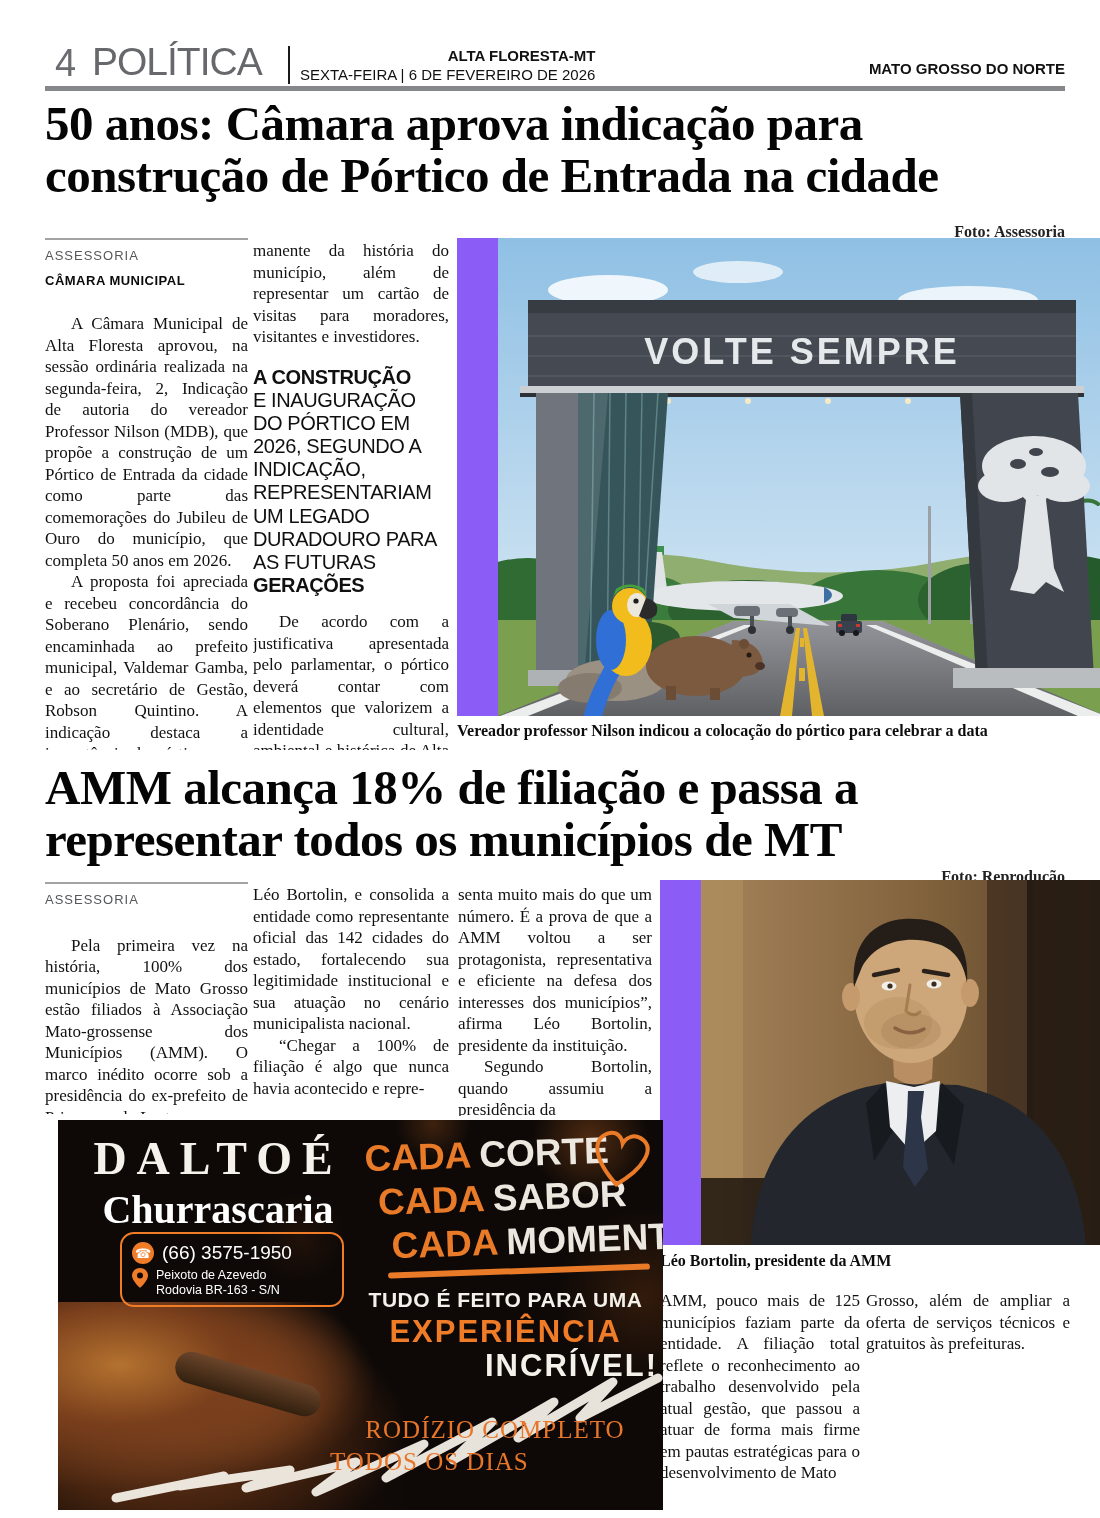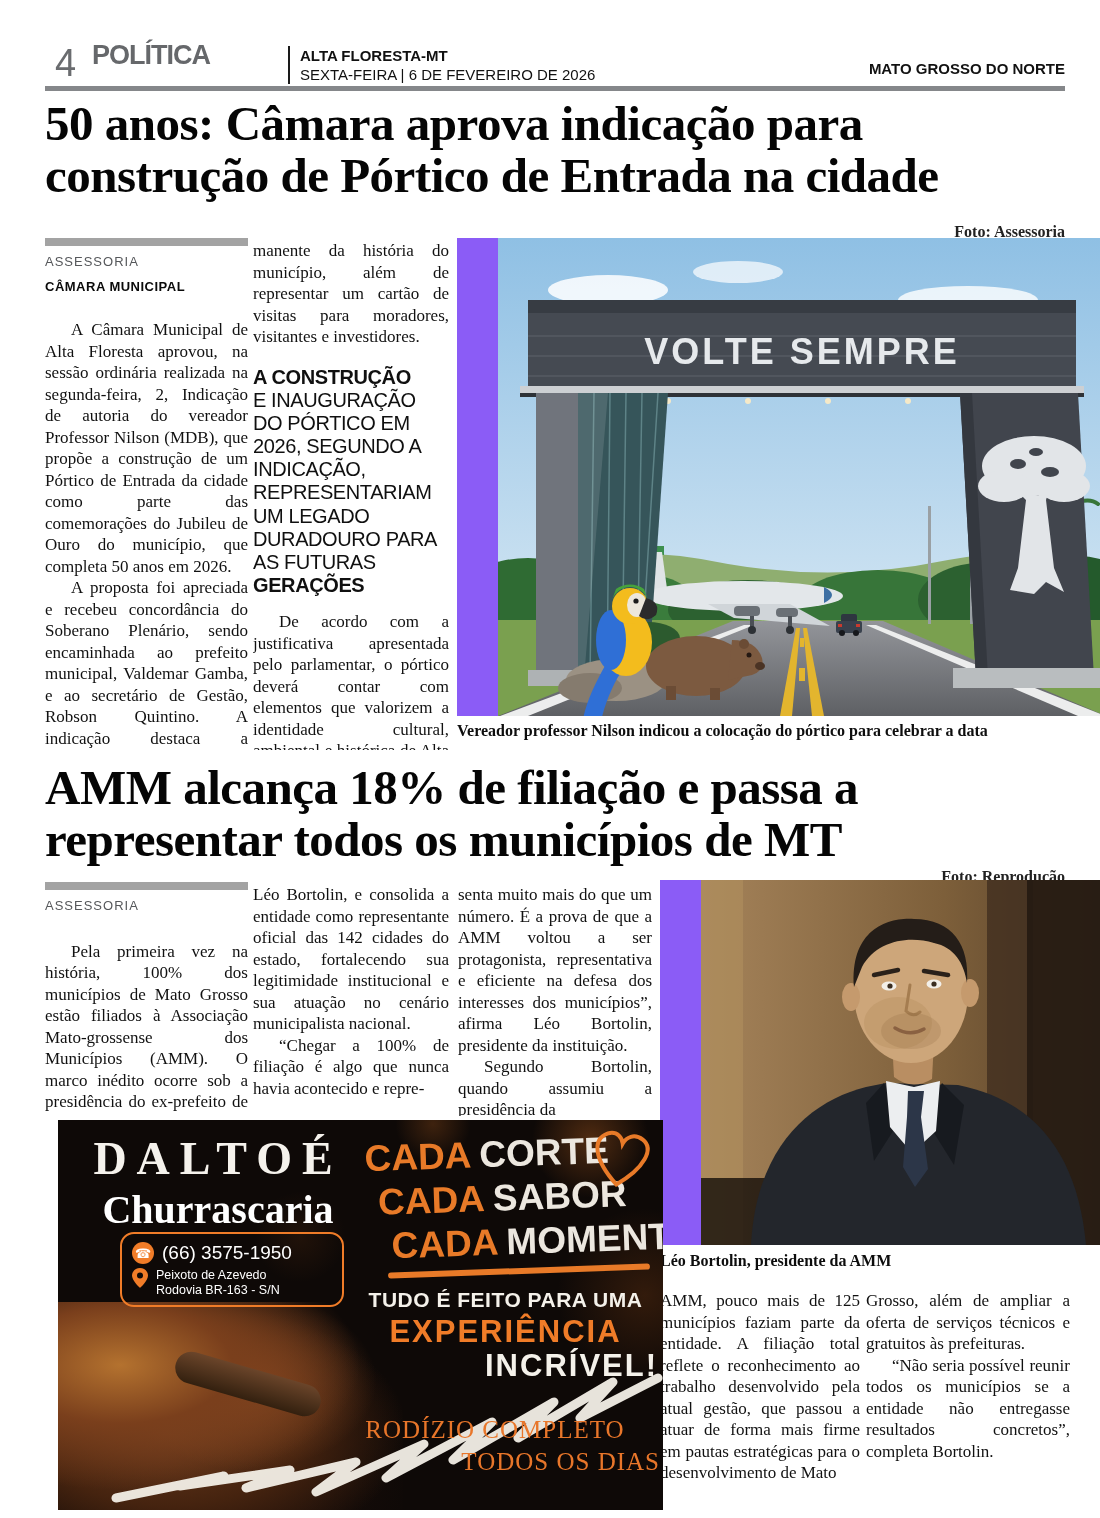--- a/index.html
+++ b/index.html
@@ -2,38 +2,38 @@
 <html><head>
 <meta charset="utf-8">
 <style>
   html,body{margin:0;padding:0;background:#e9e9e9;}
   .page{position:relative;width:1100px;height:1518px;background:#ffffff;margin:0 auto;
         font-family:"Liberation Serif",serif;color:#111;overflow:hidden;}
   .abs{position:absolute;}
 
   
   .pagenum{left:55px;top:42px;font-family:"Liberation Sans",sans-serif;font-size:38px;font-weight:400;color:#6a6c6f;}
-  .section{left:92px;top:40px;font-family:"Liberation Sans",sans-serif;font-size:27px;font-weight:700;letter-spacing:-1px;color:#66686b;}
+  .section{left:92px;top:40px;font-family:"Liberation Sans",sans-serif;font-size:39px;font-weight:400;letter-spacing:-1px;color:#66686b;}
   .hdr-div{left:288px;top:46px;width:2px;height:38px;background:#1a1a1a;}
-  .dateline{left:300px;top:46px;font-family:"Liberation Sans",sans-serif;font-size:15px;line-height:19px;color:#111;}
+  .dateline{left:300px;top:46px;font-family:"Liberation Sans",sans-serif;font-size:15px;line-height:19px;color:#111;text-align:right;}
   .dateline .b{font-weight:800;}
   .papername{right:35px;top:60px;font-family:"Liberation Sans",sans-serif;font-size:15px;font-weight:800;color:#111;}
   .hdr-rule{left:45px;top:86px;width:1020px;height:5px;background:#85878a;}
 
   
   .headline{left:45px;width:1020px;font-weight:700;font-size:49px;line-height:1.06;letter-spacing:-0.5px;color:#050505;}
   .h1a{top:98px;}
   .h2a{top:762px;}
   .credit{font-weight:700;font-size:16px;color:#222;}
   .cr1{right:35px;top:223px;}
   .cr2{right:35px;top:868px;}
   .caption{font-weight:700;font-size:16px;color:#0d0d0d;}
 
   
-  .byline{border-top:8px solid #a3a3a3;padding-top:5px;font-family:"Liberation Sans",sans-serif;}
+  .byline{border-top:2px solid #a3a3a3;padding-top:5px;font-family:"Liberation Sans",sans-serif;}
   .byl-label{font-size:13px;letter-spacing:1px;color:#55575a;}
   .byl-org{font-size:13px;font-weight:700;letter-spacing:.5px;color:#0a0a0a;margin-top:3px;}
   .col{font-size:17px;line-height:21.5px;text-align:justify;overflow:hidden;}
   .col p{margin:0;}
   .col p.ind{text-indent:26px;}
 
   .pullquote{font-family:"Liberation Sans",sans-serif;font-size:20px;line-height:1.16;letter-spacing:-0.4px;
              color:#101010;text-align:left;margin:18px 0 14px 0;}
   .pq-lead,.pq-tail{font-weight:700;}
 
@@ -76,21 +76,21 @@
         background:
           radial-gradient(ellipse at 18% 30%, #b4722f 0%, #7a3f1c 28%, rgba(0,0,0,0) 60%),
           radial-gradient(ellipse at 55% 38%, #8a4a22 0%, rgba(0,0,0,0) 48%),
           radial-gradient(ellipse at 32% 62%, #6b3a1d 0%, #45230f 40%, rgba(0,0,0,0) 72%),
           radial-gradient(ellipse at 48% 80%, #20100a 0%, rgba(0,0,0,0) 75%);}
   .handle{left:115px;top:248px;width:150px;height:32px;border-radius:16px;transform:rotate(16deg);
           background:linear-gradient(#6b452a,#33200f);}
   .scribble{left:10px;top:240px;}
   .rod1{left:272px;top:296px;width:330px;text-align:center;font-family:"Liberation Serif",serif;
         font-size:25px;letter-spacing:1px;color:#e8762a;}
-  .rod2{left:272px;top:328px;width:330px;text-align:right;font-family:"Liberation Serif",serif;
+  .rod2{left:272px;top:328px;width:330px;text-align:left;font-family:"Liberation Serif",serif;
         font-size:25px;letter-spacing:1px;color:#e8762a;}
 </style>
 </head>
 <body>
 
 <div class="page">
 
   <header>
     <span class="abs pagenum">4</span>
     <span class="abs section">POLÍTICA</span>
@@ -327,21 +327,20 @@
         </g>
       </svg>
     </figure>
     <figcaption class="abs caption" style="left:660px;top:1252px;width:405px;">Léo Bortolin, presidente da AMM</figcaption>
 
     <div class="abs col" style="left:660px;top:1290px;width:200px;height:222px;">
       <p>AMM, pouco mais de 125 municípios faziam parte da entidade. A filiação total reflete o reconhecimento ao trabalho desenvolvido pela atual gestão, que passou a atuar de forma mais firme em pautas estratégicas para o desenvolvimento de Mato</p>
     </div>
     <div class="abs col" style="left:866px;top:1290px;width:204px;height:222px;">
       <p>Grosso, além de ampliar a oferta de serviços técnicos e gratuitos às prefeituras.</p>
-      <p class="ind">“Não seria possível reunir todos os municípios se a entidade não entregasse resultados concretos”, completa Bortolin.</p>
     </div>
   </section>
 
   <aside class="abs ad">
     <div class="abs meat"></div>
     <div class="abs handle"></div>
 
     <div class="abs ad-brand">DALTOÉ</div>
     <div class="abs ad-sub">Churrascaria</div>
 

